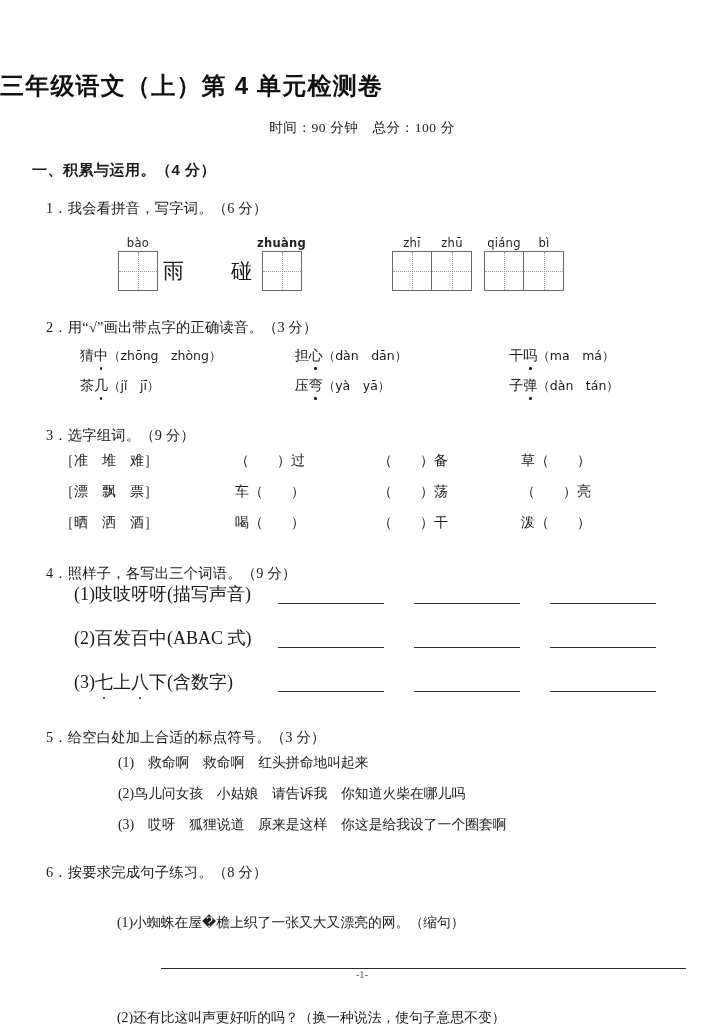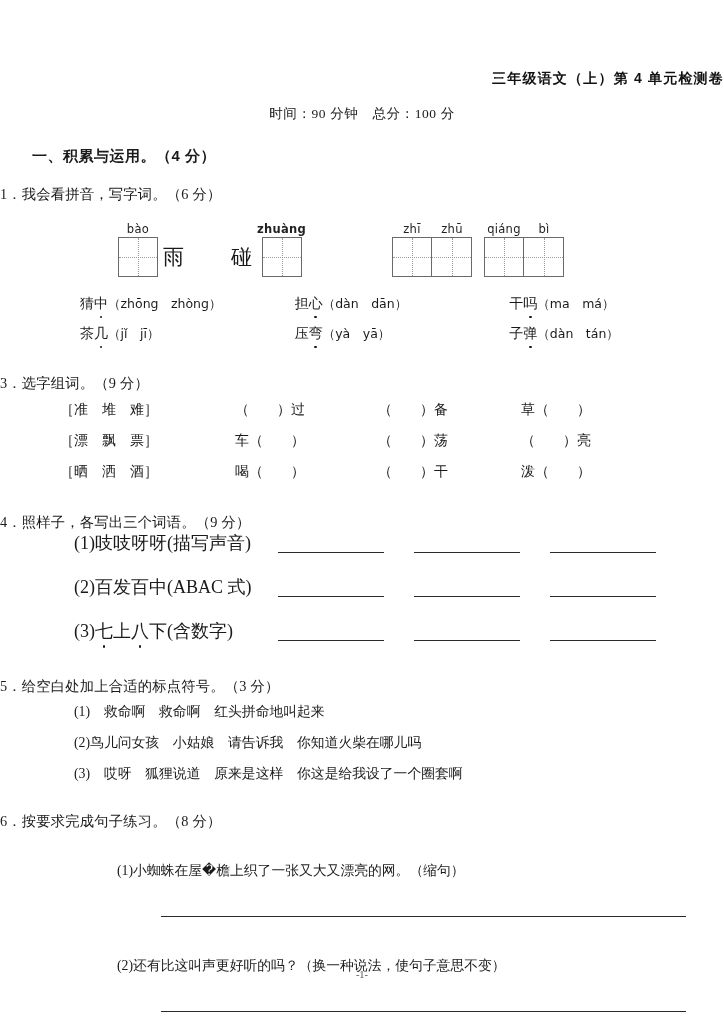--- a/index.html
+++ b/index.html
@@ -15,24 +15,24 @@
   }
   .page {
     position: relative;
     width: 724px;
     height: 1024px;
     padding: 0;
   }
 
   
   .doc-title {
-    text-align: right;
+    text-align: left;
     font-family: "Liberation Sans", "DejaVu Sans", sans-serif;
     font-weight: bold;
-    font-size: 14px;
+    font-size: 24px;
     letter-spacing: 1.2px;
     margin: 0;
     padding-top: 70px;
     color: #111;
   }
   .doc-subtitle {
     text-align: center;
     font-size: 13.5px;
     font-family: "Liberation Serif", serif;
     margin: 0;
@@ -46,20 +46,21 @@
   .section-head {
     font-family: "Liberation Sans", "DejaVu Sans", sans-serif;
     font-weight: bold;
     font-size: 15px;
     margin: 0;
     padding: 24px 0 0 32px;
     letter-spacing: 0.5px;
   }
 
   .q {
+    padding-left: 46px;
     font-size: 14px;
     line-height: 1;
   }
   .q-head {
     font-size: 14.3px;
     padding-top: 21px;
     padding-bottom: 2px;
     letter-spacing: 0.2px;
   }
 
@@ -163,20 +164,21 @@
     margin-right: 30px;
   }
   .q4-lines .ln:last-child { margin-right: 0; }
 
   
   .q5-row {
     padding-left: 74px;
     font-size: 13.8px;
     height: 31px;
     white-space: nowrap;
+    margin-left: 44px;
   }
 
   
   .q6-item { position: relative; padding-left: 117px; margin-top: 24px; }
   .q6-text { font-size: 13.8px; white-space: nowrap; padding-top: 2px; }
   .q6-line {
     margin-top: 36px;
     margin-left: 44px;
     width: 525px;
     border-bottom: 1.2px solid #2a2a2a;
@@ -254,20 +256,21 @@
         </div>
         <div class="boxes">
           <div class="tz"></div>
           <div class="tz"></div>
         </div>
       </div>
     </div>
 
   </div>
 
+  <div class="q q-head">2．用“√”画出带点字的正确读音。（3 分）</div>
   <div class="q2-grid">
 
     <div class="q2-line">
       <div class="q2-cell"><span>猜</span><span class="dotchar">中</span><span class="py-in">（zhōng　zhòng）</span></div>
       <div class="q2-cell"><span>担</span><span class="dotchar">心</span><span class="py-in">（dàn　dān）</span></div>
       <div class="q2-cell"><span>干</span><span class="dotchar">吗</span><span class="py-in">（ma　má）</span></div>
     </div>
 
     <div class="q2-line">
       <div class="q2-cell"><span>茶</span><span class="dotchar">几</span><span class="py-in">（jǐ　jī）</span></div>

